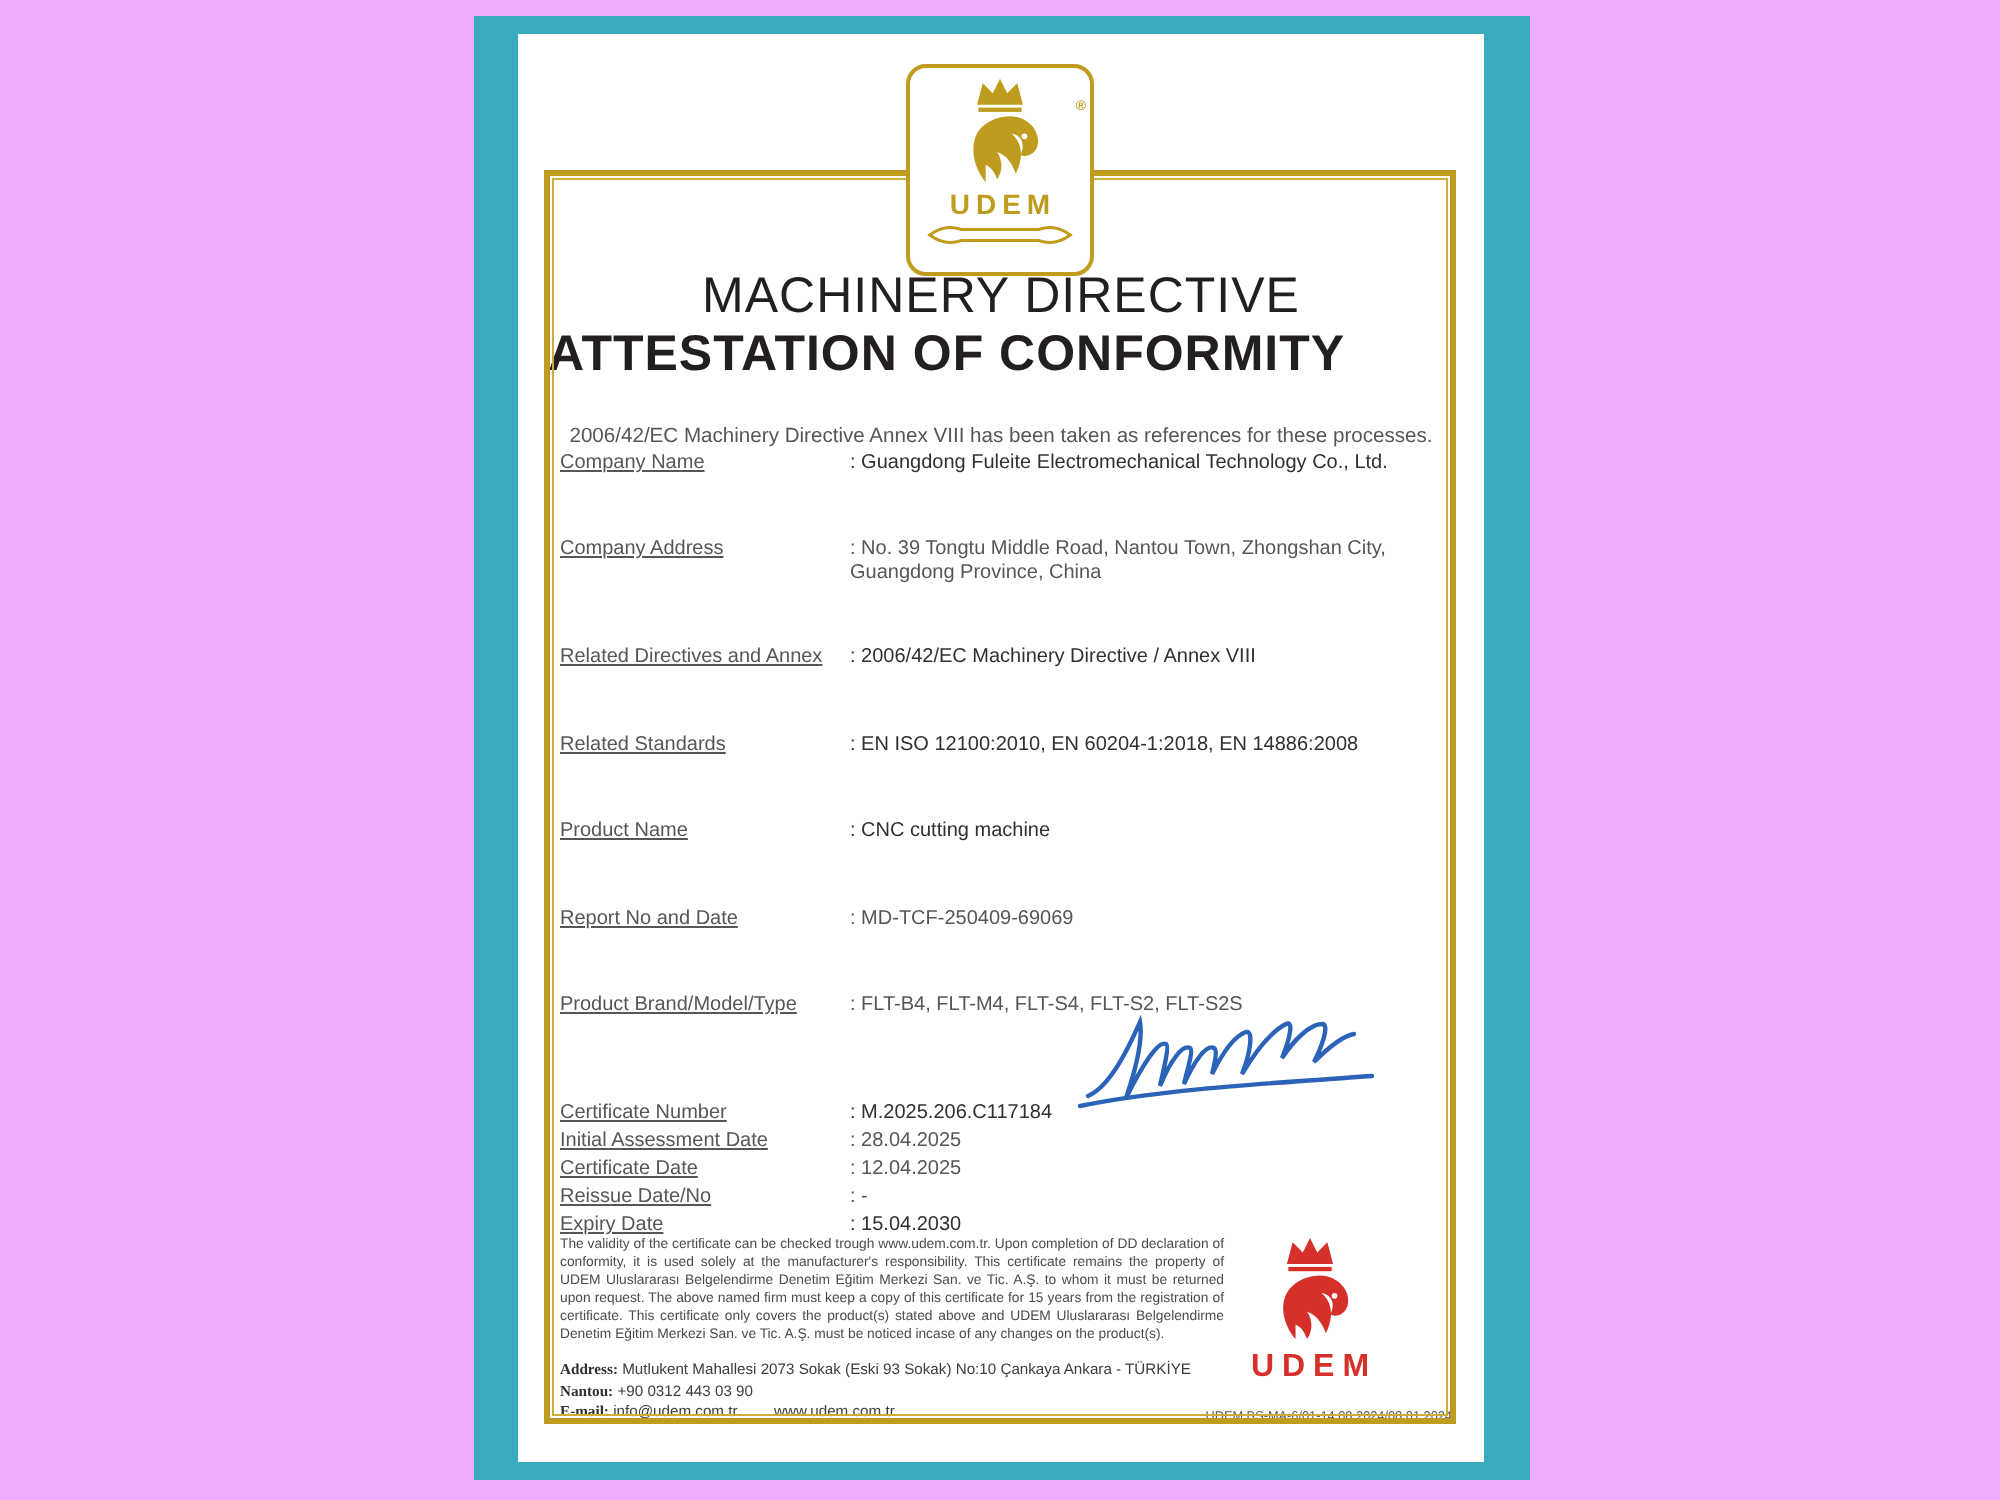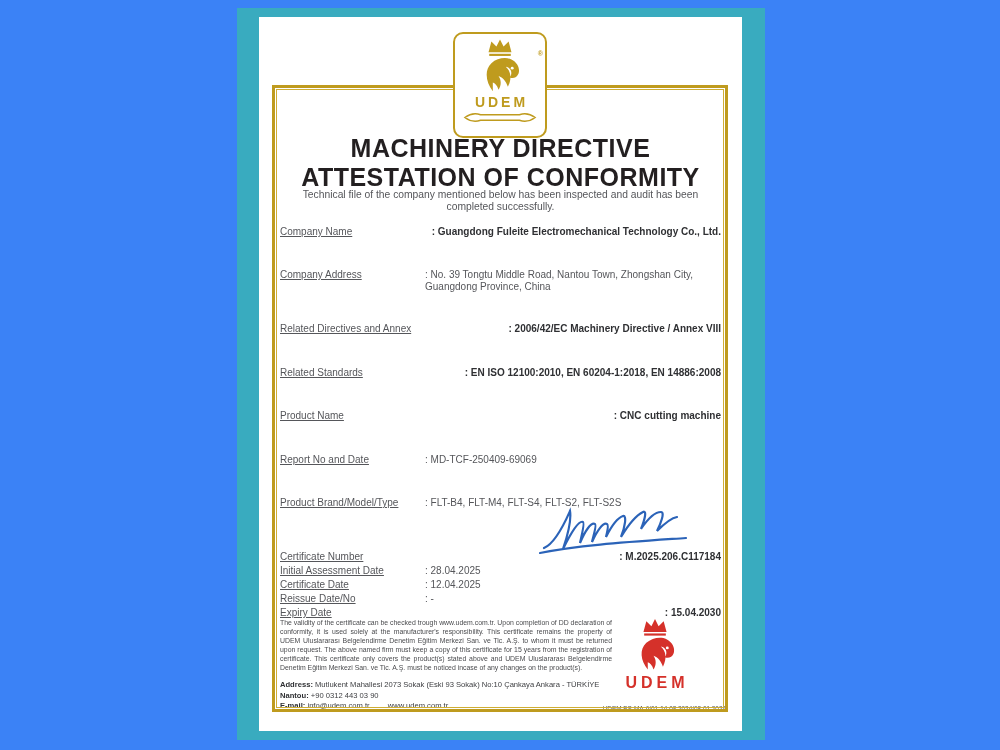--- a/index.html
+++ b/index.html
@@ -1,62 +1,62 @@
 <!DOCTYPE html>
 <html><head>
 <meta charset="utf-8">
 <style>
   html,body{margin:0;padding:0;background:#ffffff;}
-  .stage{position:relative;width:1000px;height:750px;background:#3b82f6;overflow:hidden;
+  .stage{position:relative;width:1000px;height:750px;background:#f0abfc;overflow:hidden;
          font-family:"Liberation Sans",sans-serif;}
   .mat{position:absolute;left:237px;top:8px;width:528px;height:732px;background:#39abbf;}
   .page{position:absolute;left:259px;top:17px;width:483px;height:714px;background:#ffffff;}
   .frame{position:absolute;left:13px;top:68px;width:456px;height:627px;box-sizing:border-box;
          border:3px solid #bf9b1e;z-index:1;}
   .frame-inner{position:absolute;inset:1px;border:1px solid #cfae35;}
   
   .crest-box{position:absolute;left:194px;top:15px;width:94px;height:106px;box-sizing:border-box;
              background:#fff;border:2px solid #bf9b1e;border-radius:10px;z-index:3;
              display:flex;flex-direction:column;align-items:center;}
   .crest-box .reg{position:absolute;right:2px;top:16px;font-size:7px;color:#bf9b1e;font-weight:bold;}
   .crest-svg{margin-top:4px;}
   .crest-word{color:#bf9b1e;font-weight:bold;font-size:14px;letter-spacing:3px;line-height:1;
               margin-top:1px;margin-left:3px;}
   .crest-ribbon{margin-top:2px;}
   
   .t1{position:absolute;left:0;top:118px;width:100%;text-align:center;font-size:25px;
-      font-weight:bold;color:#231f20;letter-spacing:.5px;line-height:26px;}
-  .t2{position:absolute;left:0;top:147px;width:100%;text-align:center;font-size:25px;
+      font-weight:normal;color:#231f20;letter-spacing:.5px;line-height:26px;}
+  .t2{position:absolute;left:15px;top:147px;width:100%;font-size:25px;
       font-weight:bold;color:#231f20;letter-spacing:.5px;line-height:26px;}
   .intro{position:absolute;left:22px;top:172px;width:439px;text-align:center;font-size:10.3px;
          color:#55565a;line-height:11.5px;}
   .refline{position:absolute;left:4px;top:196px;width:475px;text-align:center;font-size:10.3px;
            color:#55565a;line-height:11px;}
   
   .row{position:absolute;left:21px;width:441px;font-size:10px;line-height:12px;color:#55565a;}
   .row .lab{position:absolute;left:0;top:0;text-decoration:underline;}
   .row .val{position:absolute;left:145px;top:0;width:296px;}
-  .val.b{font-weight:bold;color:#2f3033;text-align:right;}
+  .val.b{font-weight:normal;color:#2f3033;}
   .r-company{top:209px}.r-address{top:252px}.r-directives{top:306px}.r-standards{top:350px}
   .r-product{top:393px}.r-report{top:437px}.r-brand{top:480px}
   .r-certno{top:534px}.r-initial{top:548px}.r-registration{top:562px}.r-reissue{top:576px}.r-expiry{top:590px}
   
   .sig-svg{position:absolute;left:275px;top:485px;z-index:2;}
   .sig-text{position:absolute;left:295px;top:542px;width:170px;text-align:center;font-size:8.3px;
             line-height:1.32;color:#3a3b3e;}
   
   .legal{position:absolute;left:21px;top:602px;width:332px;font-size:6.9px;line-height:1.3;
          color:#4a4b4e;text-align:justify;}
   
   .red-logo{position:absolute;left:352px;top:602px;width:88px;text-align:center;color:#d5312a;z-index:2;}
   .red-word{font-weight:bold;font-size:16px;letter-spacing:4px;line-height:1;color:#d5312a;margin-left:4px;}
   
   .foot{position:absolute;left:21px;font-size:7.6px;color:#3c3d40;line-height:9px;}
   .f1{top:663px}.f2{top:674px}.f3{top:684px}
-  .foot b{font-weight:bold;color:#2f3033;}
+  .foot b{font-weight:bold;color:#2f3033;font-family:Liberation Serif, serif;}
   .websep{display:inline-block;width:14px;}
   .doccode{position:absolute;right:16px;top:688px;font-size:6.4px;color:#55565a;}
 </style>
 </head>
 <body>
 
 <div class="stage">
   <div class="mat"></div>
   <div class="page">
 
@@ -75,21 +75,21 @@
         </g>
       </svg>
       <div class="crest-word">UDEM</div>
       <svg class="crest-ribbon" width="74" height="13" viewBox="0 0 80 14">
         <path d="M2 7 Q10 1 19 4 L61 4 Q70 1 78 7 Q70 13 61 10 L19 10 Q10 13 2 7 Z" fill="#ffffff" stroke="#bf9b1e" stroke-width="1.6"></path>
       </svg>
     </div>
 
     <div class="t1">MACHINERY DIRECTIVE</div>
     <div class="t2">ATTESTATION OF CONFORMITY</div>
-    <div class="intro">Technical file of the company mentioned below has been inspected and audit has been completed successfully.</div>
+    <div class="refline">2006/42/EC Machinery Directive Annex VIII has been taken as references for these processes.</div>
 
     <div class="row r-company">
       <span class="lab">Company Name</span>
       <span class="val b">: Guangdong Fuleite Electromechanical Technology Co., Ltd.</span>
     </div>
     <div class="row r-address">
       <span class="lab">Company Address</span>
       <span class="val">: No. 39 Tongtu Middle Road, Nantou Town, Zhongshan City, Guangdong Province, China</span>
     </div>
     <div class="row r-directives">

